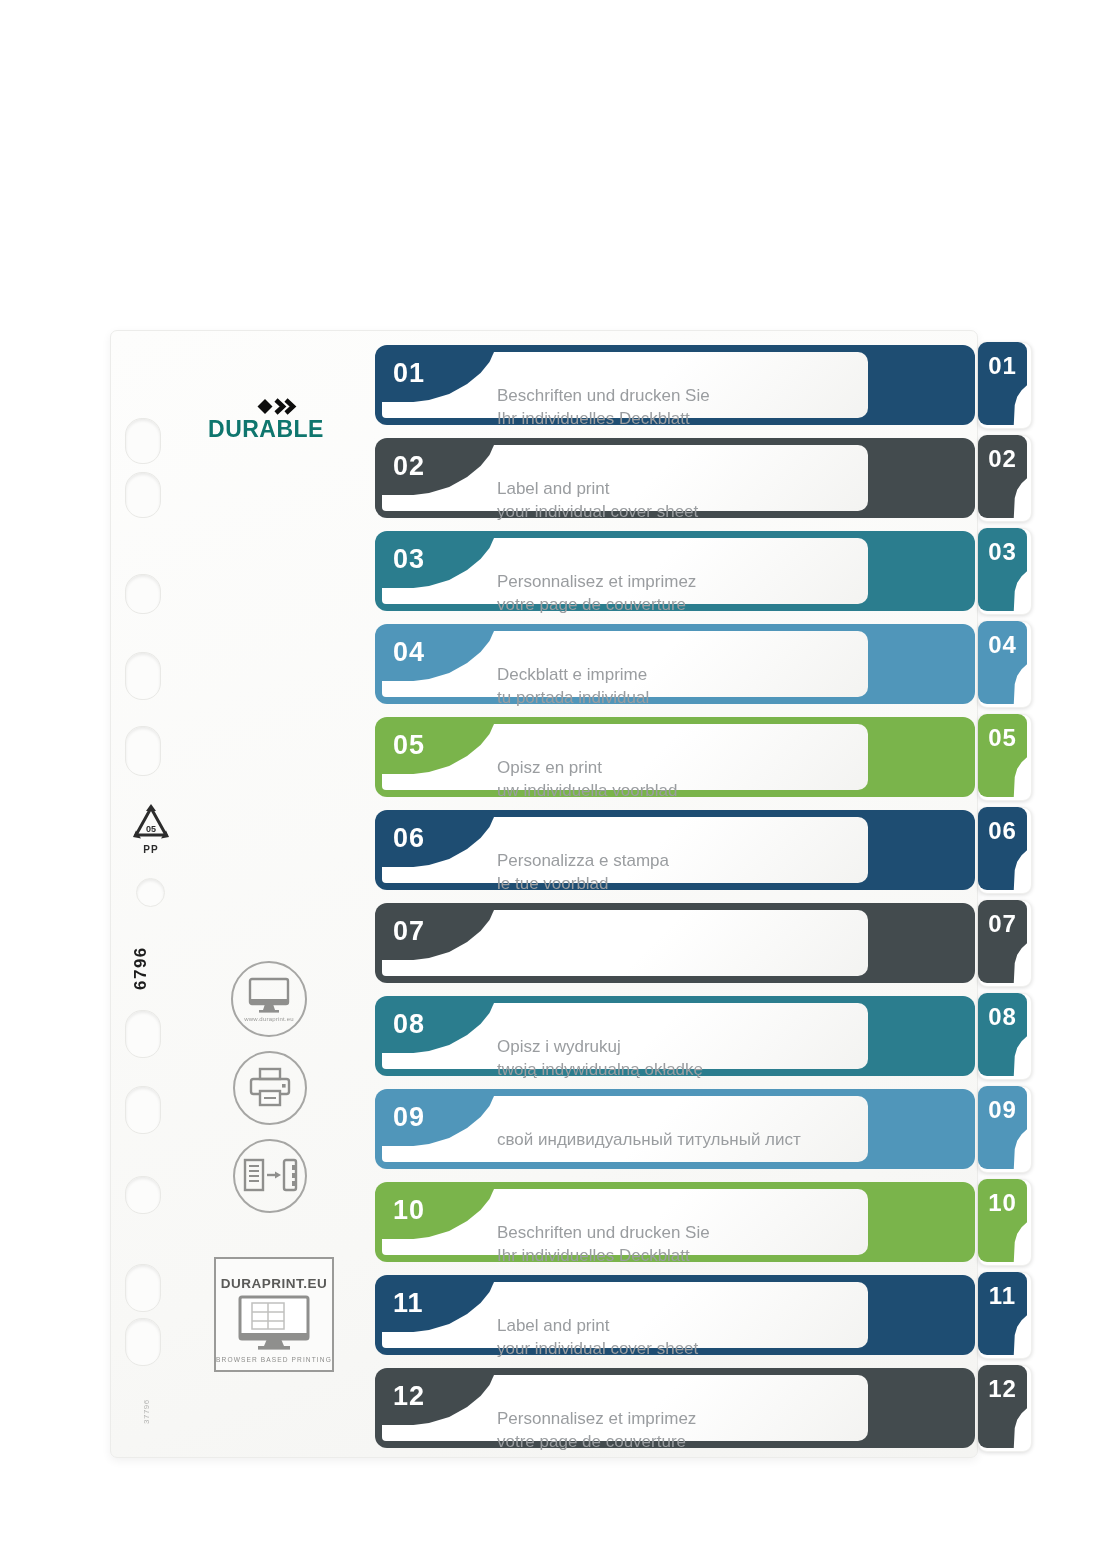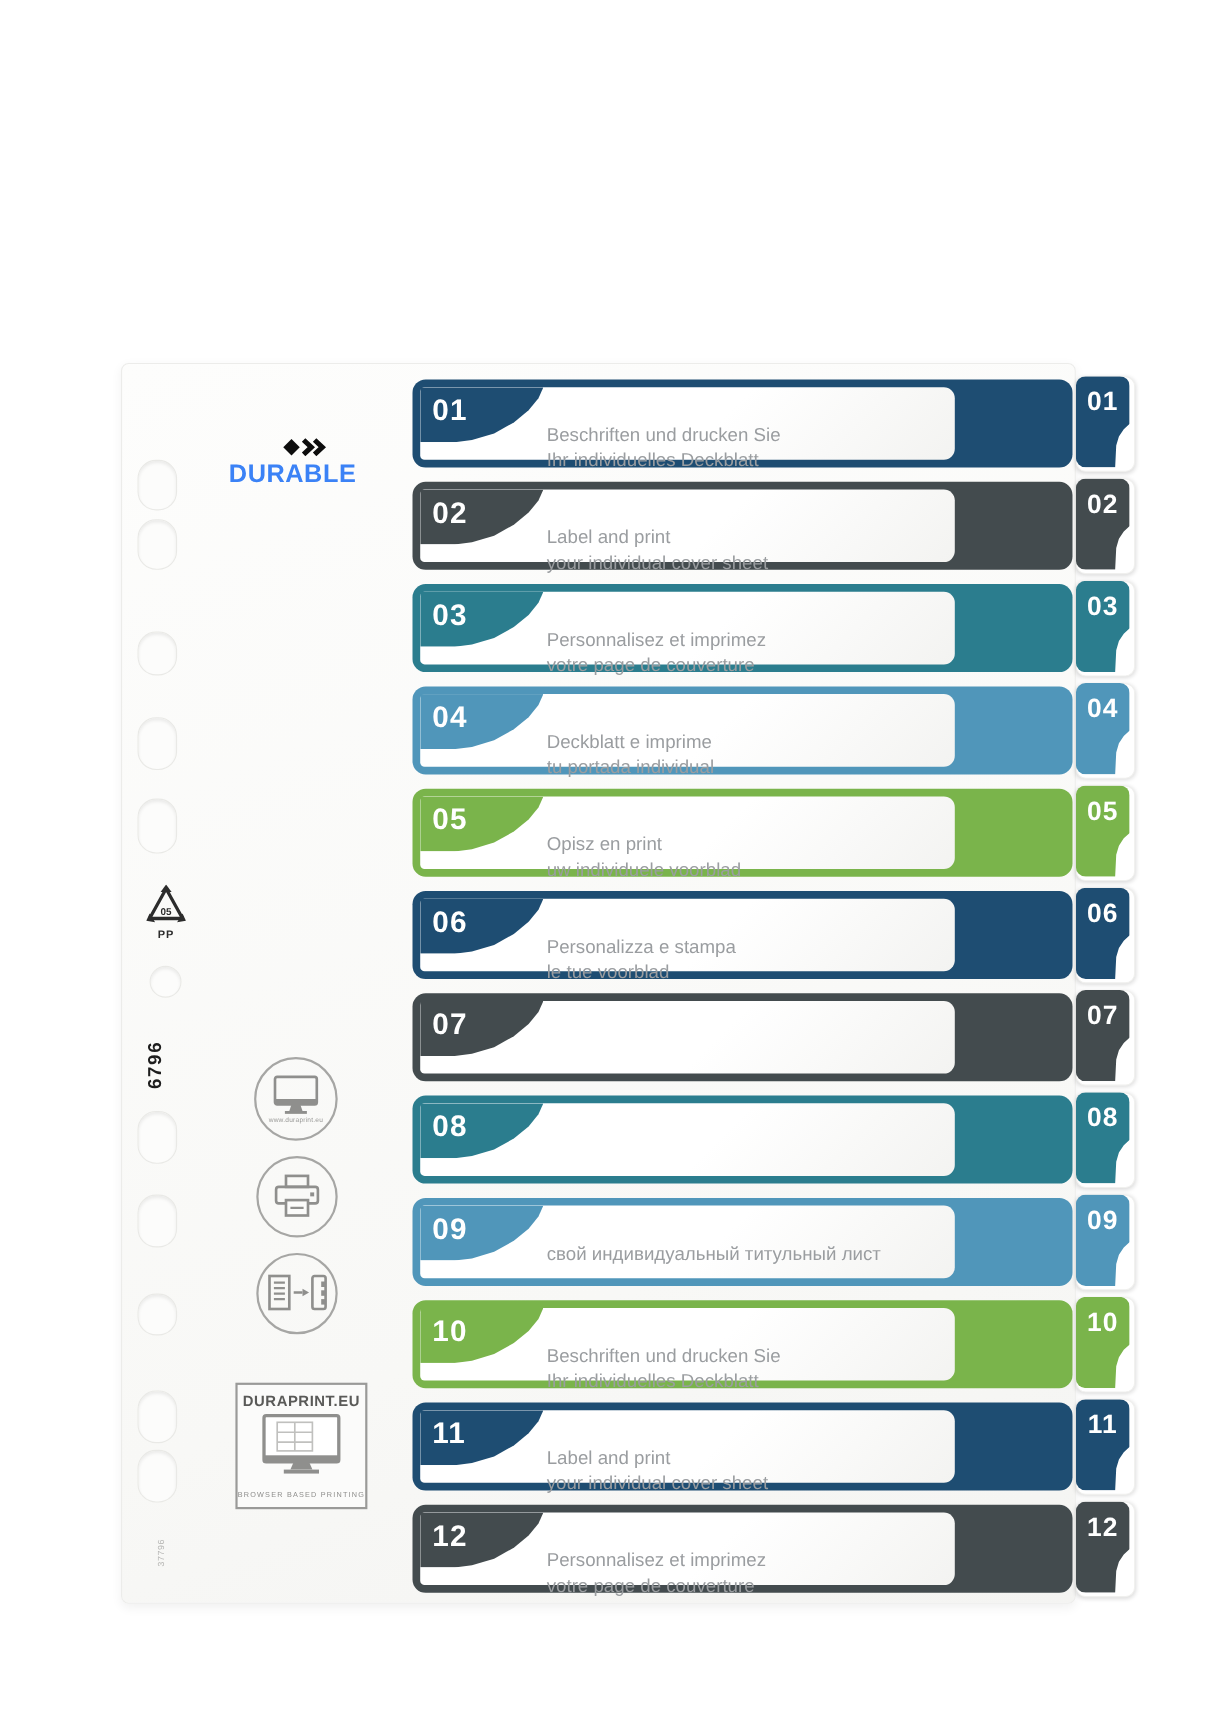--- a/index.html
+++ b/index.html
@@ -12,41 +12,41 @@
     box-shadow:0 3px 10px rgba(0,0,0,.06);}
 
   
   .hole{position:absolute;left:125px;width:34px;background:#fcfcfb;border:1px solid #e9e9e6;
     border-radius:17px;box-shadow:inset 0 2px 3px rgba(0,0,0,.07);}
   .hole.round{left:136px;width:27px;height:27px;border-radius:50%;}
 
   
   .logo{position:absolute;left:206px;top:398px;width:120px;text-align:center;}
   .logo .mark{height:17px;margin-left:28px;width:46px;}
-  .logo .word{font-size:23px;font-weight:800;letter-spacing:.5px;color:#3b82f6;line-height:20px;}
+  .logo .word{font-size:23px;font-weight:800;letter-spacing:.5px;color:#0f766e;line-height:20px;}
 
   
   .recycle{position:absolute;left:131px;top:804px;width:40px;text-align:center;color:#2c2c2c;}
   .recycle .pp{font-size:10px;font-weight:700;letter-spacing:1px;margin-top:-2px;}
 
   
   .vtext{position:absolute;writing-mode:vertical-rl;transform:rotate(180deg);}
   .code-6796{left:131px;top:924px;font-size:17px;font-weight:600;letter-spacing:1.5px;color:#1d1d1d;height:66px;}
   .code-37796{left:142px;top:1372px;font-size:8px;color:#b4b4b2;height:52px;letter-spacing:.5px;}
 
   
   .circ{position:absolute;border:2px solid #a6a6a4;border-radius:50%;background:transparent;
     display:flex;flex-direction:column;align-items:center;justify-content:center;}
   .circ svg{display:block;}
   .circ .url{font-size:6px;color:#9a9a98;margin-top:1px;letter-spacing:.2px;}
 
   
   .dp-box{position:absolute;left:214px;top:1257px;width:120px;height:115px;border:2px solid #9a9a98;
     background:#fbfbfa;box-sizing:border-box;text-align:center;}
-  .dp-title{font-size:13.5px;font-weight:800;color:#5a5a58;letter-spacing:.5px;margin-top:7px;}
+  .dp-title{font-size:13.5px;font-weight:800;color:#5a5a58;letter-spacing:.5px;margin-top:17px;}
   .dp-sub{position:absolute;bottom:7px;left:0;width:100%;font-size:6.6px;color:#8d8d8b;letter-spacing:1.1px;}
 
   
   .rows{position:absolute;left:375px;top:345px;}
   .row{position:relative;width:600px;height:80px;margin-bottom:13px;border-radius:12px;background:var(--c);}
   .row-inner{position:absolute;left:7px;top:7px;width:486px;height:66px;
     background:linear-gradient(135deg,#ffffff 55%,#f3f3f1 100%);
     border-radius:4px 10px 10px 4px;}
   .plate{position:absolute;left:7px;top:7px;width:112px;height:50px;background:var(--c);
     clip-path:polygon(0 0,100% 0,96% 20%,88% 42%,76% 64%,60% 84%,42% 96%,28% 100%,0 100%);}
@@ -198,21 +198,21 @@
           <div>tu portada individual</div>
       </div>
     </div>
     <div class="row" style="--c: #7ab44b;">
       <div class="row-inner"></div>
       <div class="plate">
           <span>05</span>
         </div>
       <div class="row-text">
         <div>Opisz en print</div>
-          <div>uw individuele voorblad</div>
+          <div>uw individuella voorblad</div>
       </div>
     </div>
     <div class="row" style="--c: #1e4d72;">
       <div class="row-inner"></div>
       <div class="plate">
           <span>06</span>
         </div>
       <div class="row-text">
         <div>Personalizza e stampa</div>
           <div>le tue voorblad</div>
@@ -222,20 +222,24 @@
       <div class="row-inner"></div>
       <div class="plate">
           <span>07</span>
         </div>
     </div>
     <div class="row" style="--c: #2b7d8e;">
       <div class="row-inner"></div>
       <div class="plate">
           <span>08</span>
         </div>
+      <div class="row-text">
+        <div>Opisz i wydrukuj</div>
+          <div>twoją indywidualną okładkę</div>
+      </div>
     </div>
     <div class="row" style="--c: #5096ba;">
       <div class="row-inner"></div>
       <div class="plate">
           <span>09</span>
         </div>
       <div class="row-text">
           <div>свой индивидуальный титульный лист</div>
       </div>
     </div>

